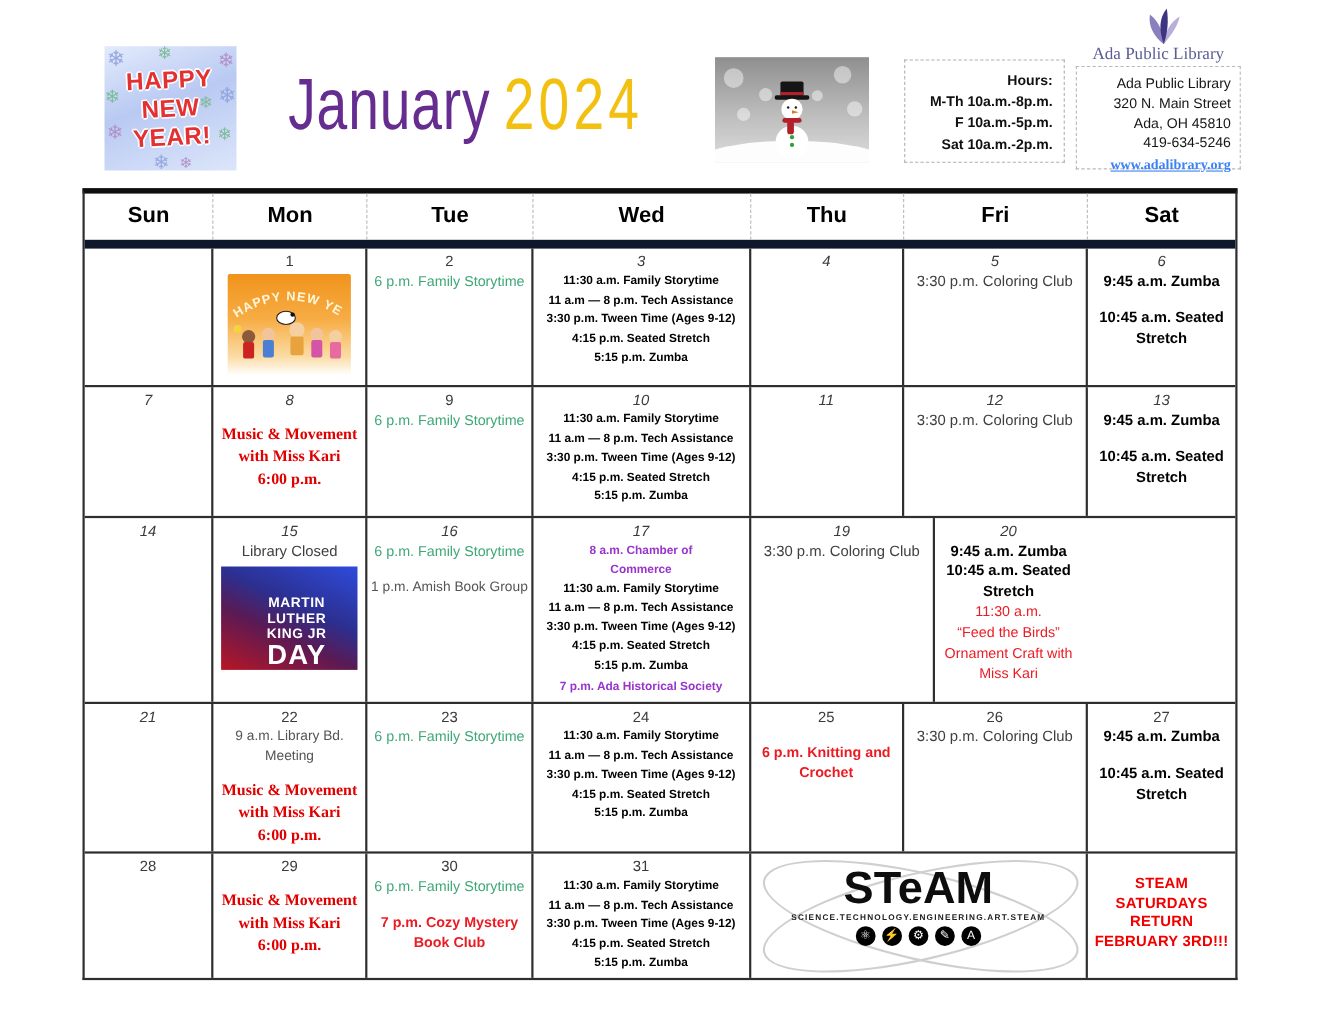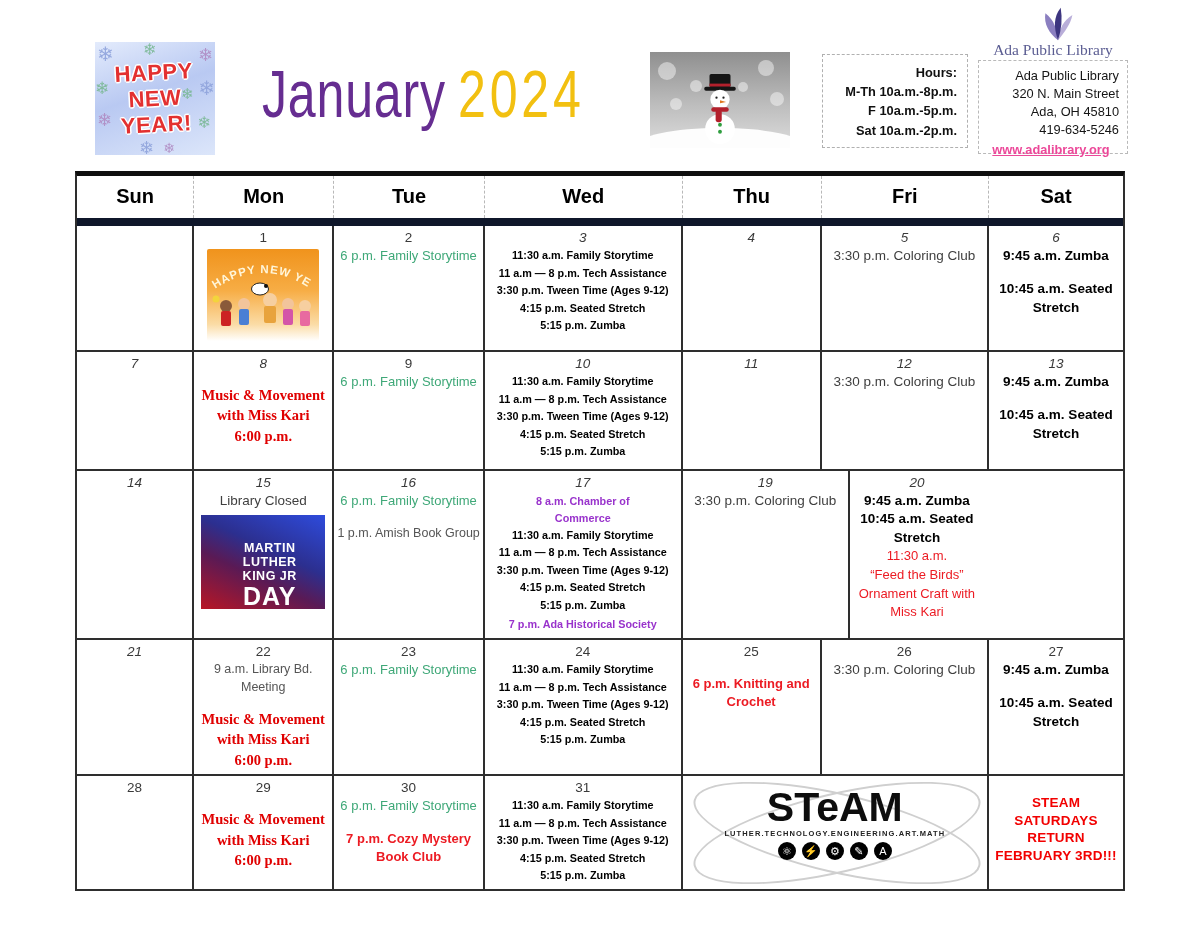--- a/index.html
+++ b/index.html
@@ -43,21 +43,21 @@
   .hours-box{position:absolute;left:822px;top:54px;width:146px;height:94px;
     border:1.5px dashed #b0b0b0;box-sizing:border-box;padding:8px 10px 0 4px;
     text-align:right;font-weight:bold;font-size:12.8px;line-height:1.5;color:#101010;}
 
   .lib-leaf{position:absolute;left:1040px;top:4px;}
   .lib-name{position:absolute;left:978px;top:41px;width:150px;text-align:center;
     font-family:"Liberation Serif",serif;font-size:15.5px;color:var(--logo_purple);}
   .lib-box{position:absolute;left:978px;top:60px;width:150px;height:94px;
     border:1.5px dashed #b9b9b9;box-sizing:border-box;padding:6px 8px 0 4px;
     text-align:right;font-size:12.8px;line-height:1.42;color:#151515;}
-  .lib-web{font-weight:bold;text-decoration:underline;color:#ec4899;text-align:center;margin-top:1px;cursor:pointer;}
+  .lib-web{font-weight:bold;text-decoration:underline;color:#3b82f6;text-align:right;margin-top:1px;cursor:pointer;font-family:Liberation Serif, serif;}
 
   
   .calendar{position:absolute;left:75px;top:171px;width:1046px;background:#fff;
     border:2px solid #2e2e2e;border-top:5px solid #0f0f0f;}
   .whead{display:flex;border-bottom:8px solid #0f172a;}
   .hcell{box-sizing:border-box;padding:9px 0 10px;text-align:center;font-weight:bold;
     font-size:20px;color:#000;border-right:1px dashed #b8b8b8;}
   .hcell:last-child{border-right:none;}
   .crow{display:flex;border-bottom:2px solid #2e2e2e;}
   .crow:last-child{border-bottom:none;}
@@ -387,21 +387,21 @@
 11 a.m — 8 p.m. Tech Assistance
 3:30 p.m. Tween Time (Ages 9-12)
 4:15 p.m. Seated Stretch
 5:15 p.m. Zumba</div>
         </div>
         <div class="cell colspan45">
   <div class="steam">
     <div class="orbit a"></div>
     <div class="orbit b"></div>
     <div class="steam-title">STeAM</div>
-    <div class="steam-sub">LUTHER.TECHNOLOGY.ENGINEERING.ART.MATH</div>
+    <div class="steam-sub">SCIENCE.TECHNOLOGY.ENGINEERING.ART.STEAM</div>
     <div class="steam-icons">
       <span class="sicon">⚛</span>
       <span class="sicon">⚡</span>
       <span class="sicon">⚙</span>
       <span class="sicon">✎</span>
       <span class="sicon">A</span>
     </div>
   </div>
 </div>
         <div class="cell col6">

